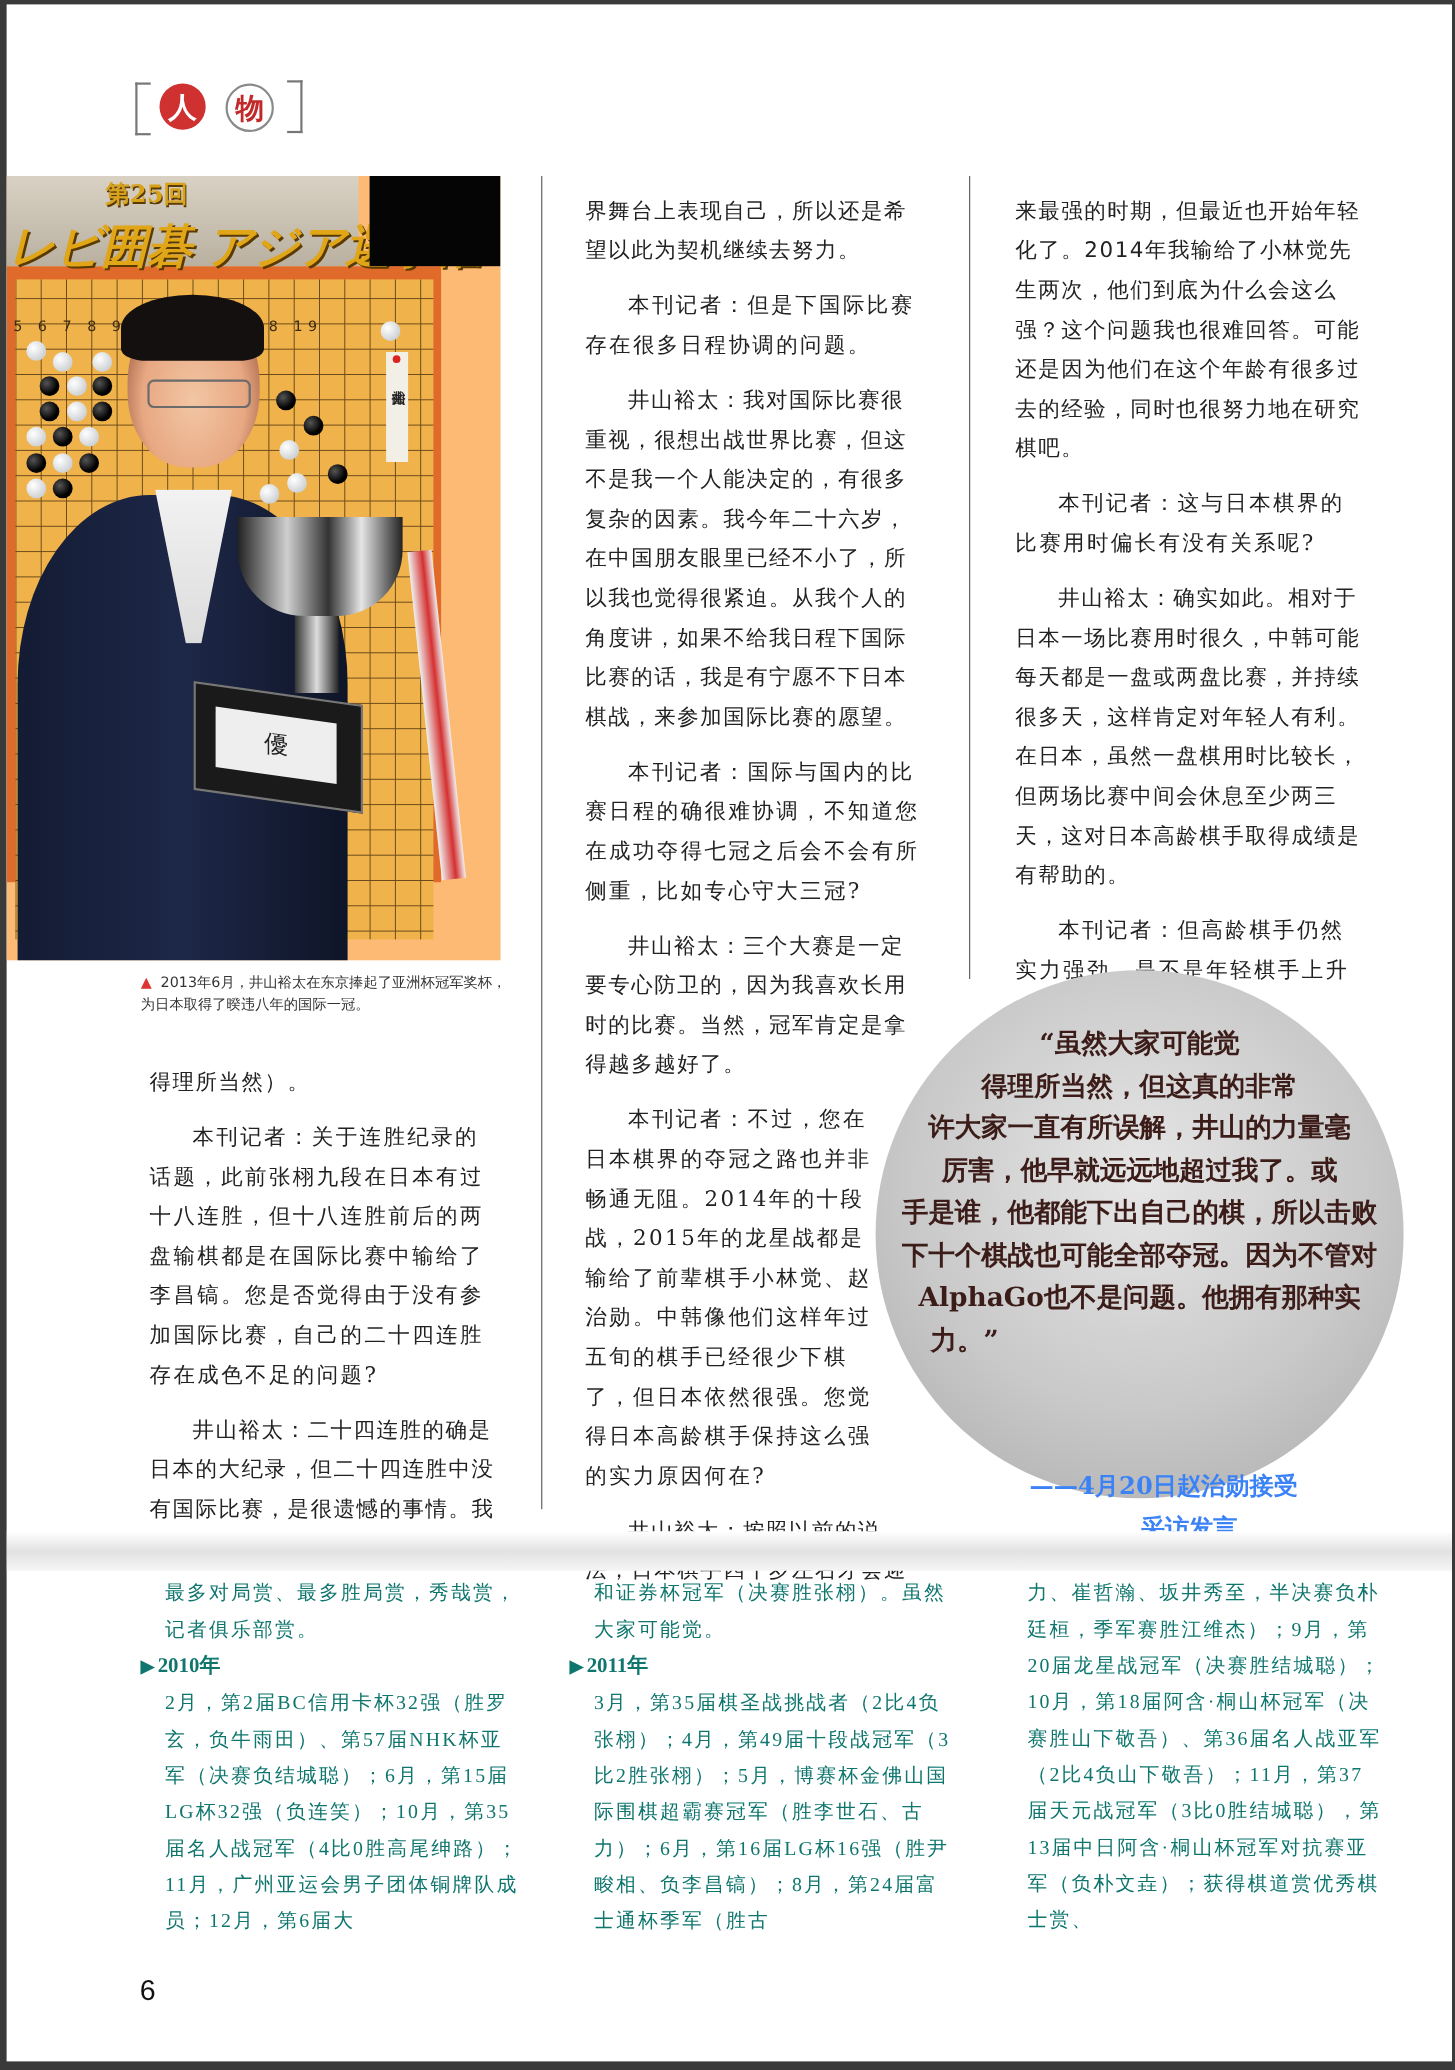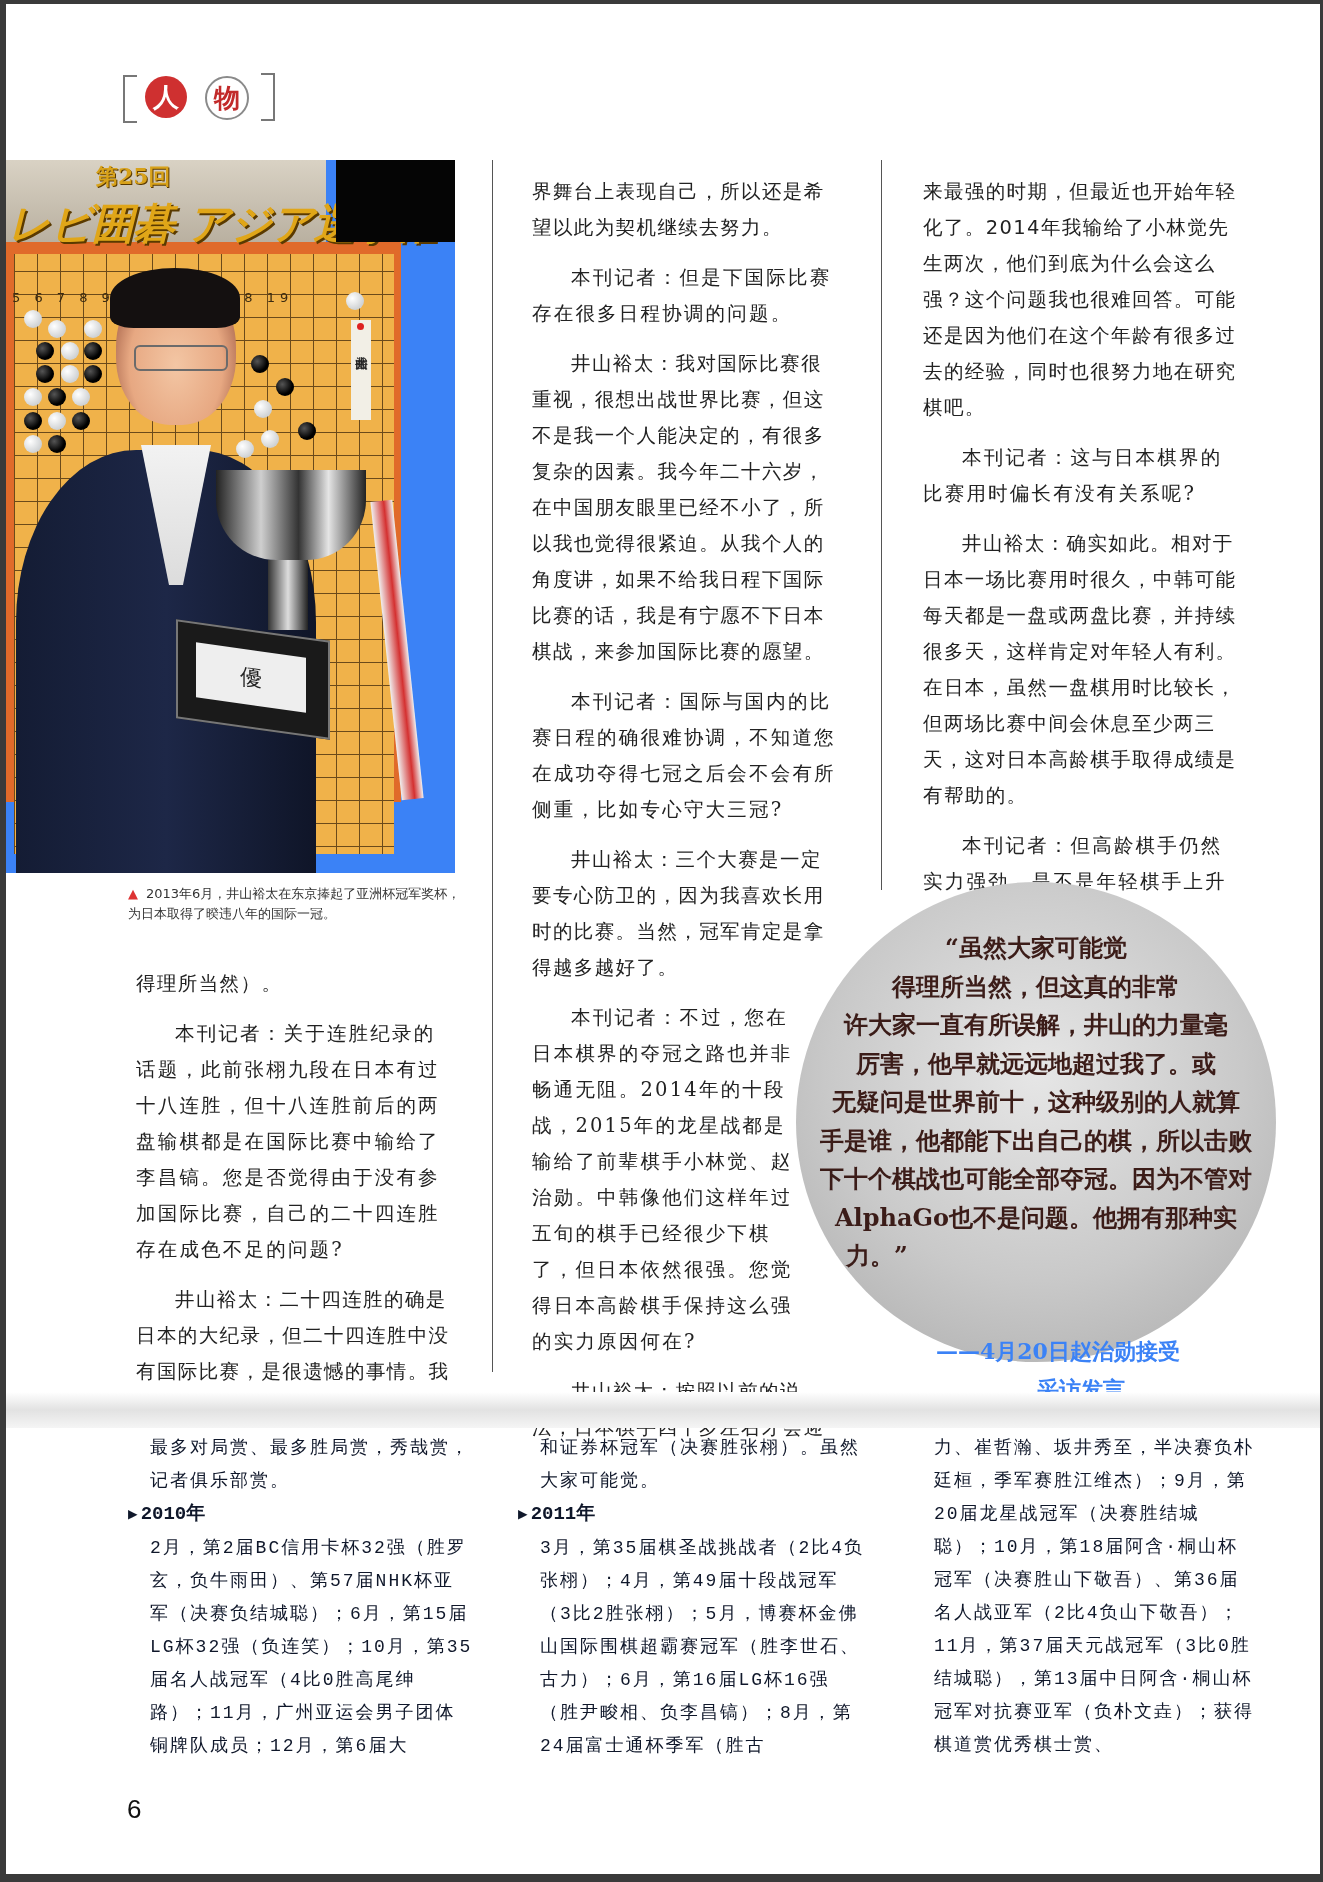--- a/index.html
+++ b/index.html
@@ -18,21 +18,21 @@
   .bracket.left { left: 0; border-right: none; }
   .bracket.right { right: 0; border-left: none; top: 0; }
   .seal { position: absolute; top: 3px; width: 42px; height: 42px; border-radius: 50%;
           display: flex; align-items: center; justify-content: center;
           font-family: "DejaVu Serif", serif; font-size: 26px; font-weight: bold; }
   .seal.filled { left: 22px; background: #cf3030; color: #fff; }
   .seal.outline { left: 82px; background: #fff; color: #c22a2a; border: 2px solid #8a8a8a; width: 40px; height: 40px; }
 
   
   .photo { position: absolute; left: 0; top: 156px; width: 449px; height: 713px; overflow: hidden;
-           background: #3b82f6; }
+           background: #fdba74; }
   .photo .banner { position: absolute; left: 0; top: 0; width: 320px; height: 82px;
                    background: linear-gradient(#d9d2c4, #b9b0a0); }
   .photo .banner-title1 { position: absolute; left: 90px; top: 2px; font-size: 22px; font-weight: bold;
                    color: #d8a21a; font-family: "DejaVu Serif", serif; text-shadow: 1px 1px 0 #5a3a00; }
   .photo .banner-title2 { position: absolute; left: 2px; top: 36px; font-size: 42px; font-weight: bold;
                    color: #e0a618; font-style: italic; font-family: "DejaVu Serif", serif;
                    text-shadow: 2px 2px 0 #5a3a00; letter-spacing: -1px; white-space: nowrap; }
   .photo .board-frame { position: absolute; left: 0; top: 82px; width: 395px; height: 560px; background: #e06a2a; }
   .photo .board { position: absolute; left: 8px; top: 94px; width: 380px; height: 600px;
                   background-color: #f0b24a;
@@ -89,21 +89,21 @@
   .pullquote-source { position: absolute; left: 930px; top: 1328px; width: 260px; text-align: left;
                       font-family: "DejaVu Serif", serif; font-weight: bold; font-size: 22px; line-height: 38px; color: #3b82f6; }
   .pullquote-source .ln { display: block; white-space: nowrap; }
   .pullquote-source .ln.second { padding-left: 30px; text-align: center; }
 
   
   .band { position: absolute; left: 0; top: 1388px; width: 1314px; height: 36px;
           background: linear-gradient(#ffffff, #e2e2e2 50%, #f5f5f5); }
 
   
-  .tl { position: absolute; font-family: Liberation Mono, monospace; font-size: 18px; line-height: 33px; color: #0f172a; letter-spacing: 2px; }
+  .tl { position: absolute; font-family: Liberation Serif, serif; font-size: 18px; line-height: 33px; color: #0f766e; letter-spacing: 2px; }
   .tl .txt { padding-left: 22px; }
   .tl .year { font-weight: bold; font-size: 19px; letter-spacing: 0; }
   .tl .year .arrow { font-size: 16px; margin-right: 3px; }
   .tl1 { left: 122px; top: 1428px; width: 345px; }
   .tl2 { left: 512px; top: 1428px; width: 350px; }
   .tl3 { left: 906px; top: 1428px; width: 345px; }
 
   .page-number { position: absolute; left: 121px; top: 1790px; font-size: 26px; color: #111; font-family: "Liberation Sans", sans-serif; }
 </style>
 </head>
@@ -199,21 +199,20 @@
     <p><span>井山裕太：</span><span>确实如此。相对于日本一场比赛用时很久，中韩可能每天都是一盘或两盘比赛，并持续很多天，这样肯定对年轻人有利。在日本，虽然一盘棋用时比较长，但两场比赛中间会休息至少两三天，这对日本高龄棋手取得成绩是有帮助的。</span></p>
     <p class="q"><span>本刊记者：</span><span>但高龄棋手仍然实力强劲，是不是年轻棋手上升</span></p>
   </div>
 
   <div class="pullquote"></div>
   <div class="pullquote-text">
     <span class="ln">“虽然大家可能觉</span>
     <span class="ln">得理所当然，但这真的非常</span>
     <span class="ln">许大家一直有所误解，井山的力量毫</span>
     <span class="ln">厉害，他早就远远地超过我了。或</span>
-    <span class="ln">无疑问是世界前十，这种级别的人就算</span>
     <span class="ln">手是谁，他都能下出自己的棋，所以击败</span>
     <span class="ln">下十个棋战也可能全部夺冠。因为不管对</span>
     <span class="ln">AlphaGo也不是问题。他拥有那种实</span>
     <span class="ln" style="text-align:left;padding-left:40px;">力。”</span>
   </div>
   <div class="pullquote-source">
     <span class="ln">——4月20日赵治勋接受</span>
     <span class="ln second">采访发言</span>
   </div>
 

